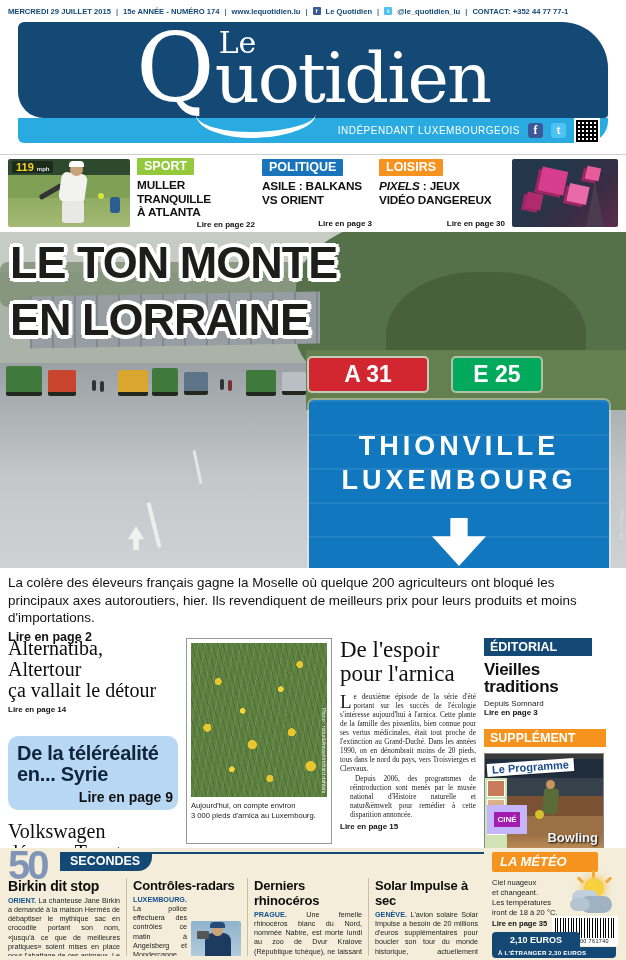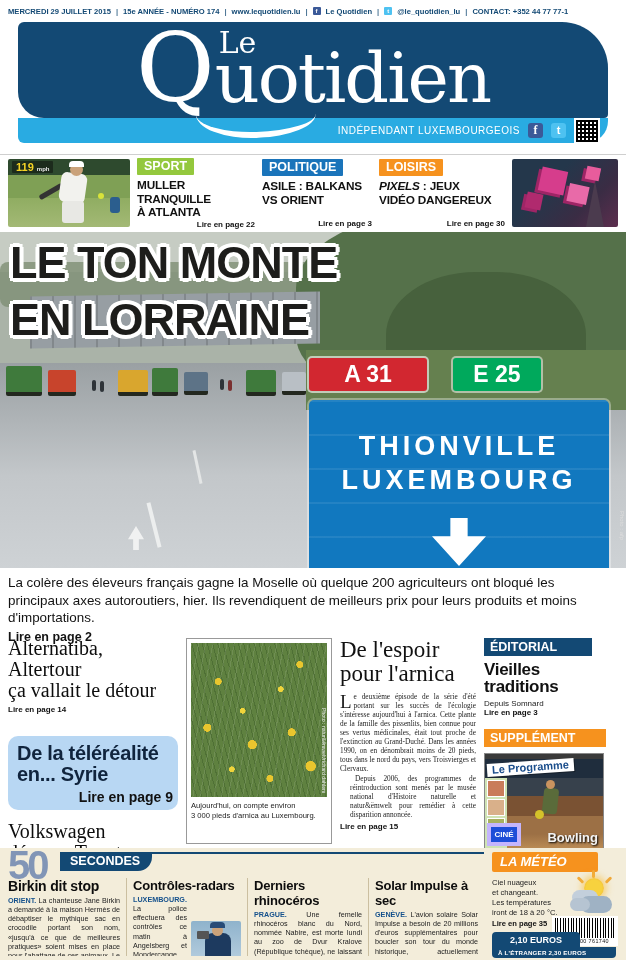--- a/index.html
+++ b/index.html
@@ -155,22 +155,22 @@
   .cover-top{position:absolute;top:0;left:0;width:100%;height:5px;background:#3a3a3a;}
   .cover-band{position:absolute;top:7px;left:2px;background:#fff;color:#1b4e8c;font-weight:bold;font-size:11px;
               padding:0 5px 1px 5px;transform:rotate(-4deg);box-shadow:1px 1px 0 rgba(0,0,0,.3);}
   .lane{position:absolute;left:22px;top:24px;right:0;bottom:0;background:linear-gradient(180deg,#37414c 0 26%,#7a5233 26% 55%,#9c7045 55% 80%,#b98a54);}
   .bowler-dress{position:absolute;left:58px;top:34px;width:15px;height:26px;background:#5a6b3a;border-radius:4px;transform:rotate(6deg);}
   .bowler-head{position:absolute;left:61px;top:26px;width:9px;height:9px;background:#c9935f;border-radius:50%;}
   .bowl-ball{position:absolute;left:50px;top:56px;width:9px;height:9px;background:#d4c22a;border-radius:50%;}
   .cover-side{position:absolute;left:0;top:24px;width:22px;bottom:0;background:#cfe3b4;display:flex;flex-direction:column;gap:2px;padding:2px;box-sizing:border-box;}
   .thumb{width:16px;height:15px;border:1px solid #fff;}
   .th1{background:#c97c5a;}.th2{background:#d9b08a;}.th3{background:#a8b060;}
-  .cine{position:absolute;left:2px;bottom:2px;width:26px;height:15px;background:#1d4ed8;color:#fff;font-weight:bold;
-        font-size:8px;display:flex;align-items:center;justify-content:center;border:4px solid #c4b5fd;}
+  .cine{position:absolute;left:2px;bottom:14px;width:26px;height:15px;background:#a21caf;color:#fff;font-weight:bold;
+        font-size:8px;display:flex;align-items:center;justify-content:center;border:7px solid #c4b5fd;}
   .cover-title{position:absolute;right:5px;bottom:3px;color:#f4f4f4;font-weight:bold;font-size:13px;
                text-shadow:1px 1px 2px #000;}
   
   .bottom{position:absolute;top:848px;left:0;width:626px;height:112px;background:#f3edda;}
   .sec-head{position:absolute;left:8px;top:4px;width:476px;height:22px;}
   .sec-50{position:absolute;left:0;top:-4px;font-size:40px;font-weight:900;color:#8195b6;letter-spacing:-3px;line-height:.85;}
   .sec-line{position:absolute;left:52px;top:0;width:424px;height:2px;background:#134974;}
   .sec-label{position:absolute;left:52px;top:0;background:#134974;color:#fff;font-weight:bold;font-size:12.5px;
              padding:2px 12px 3px 10px;border-radius:0 0 14px 0;}
   .sec-cols{position:absolute;left:8px;top:30px;width:476px;height:78px;display:flex;}

